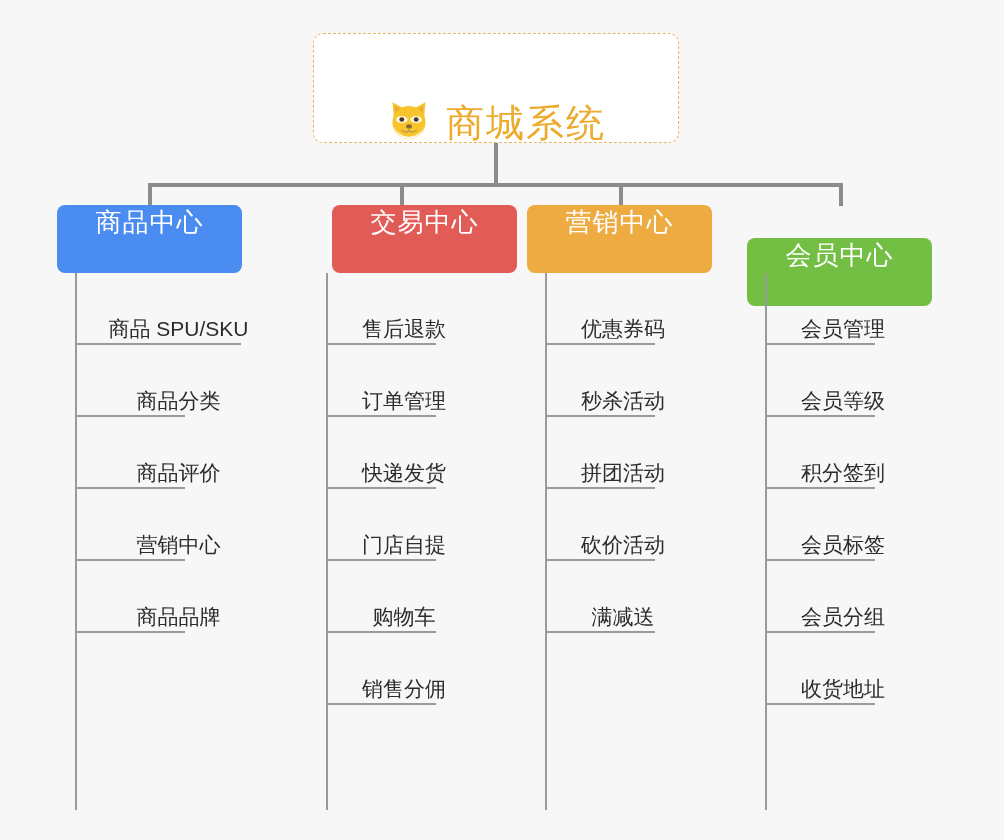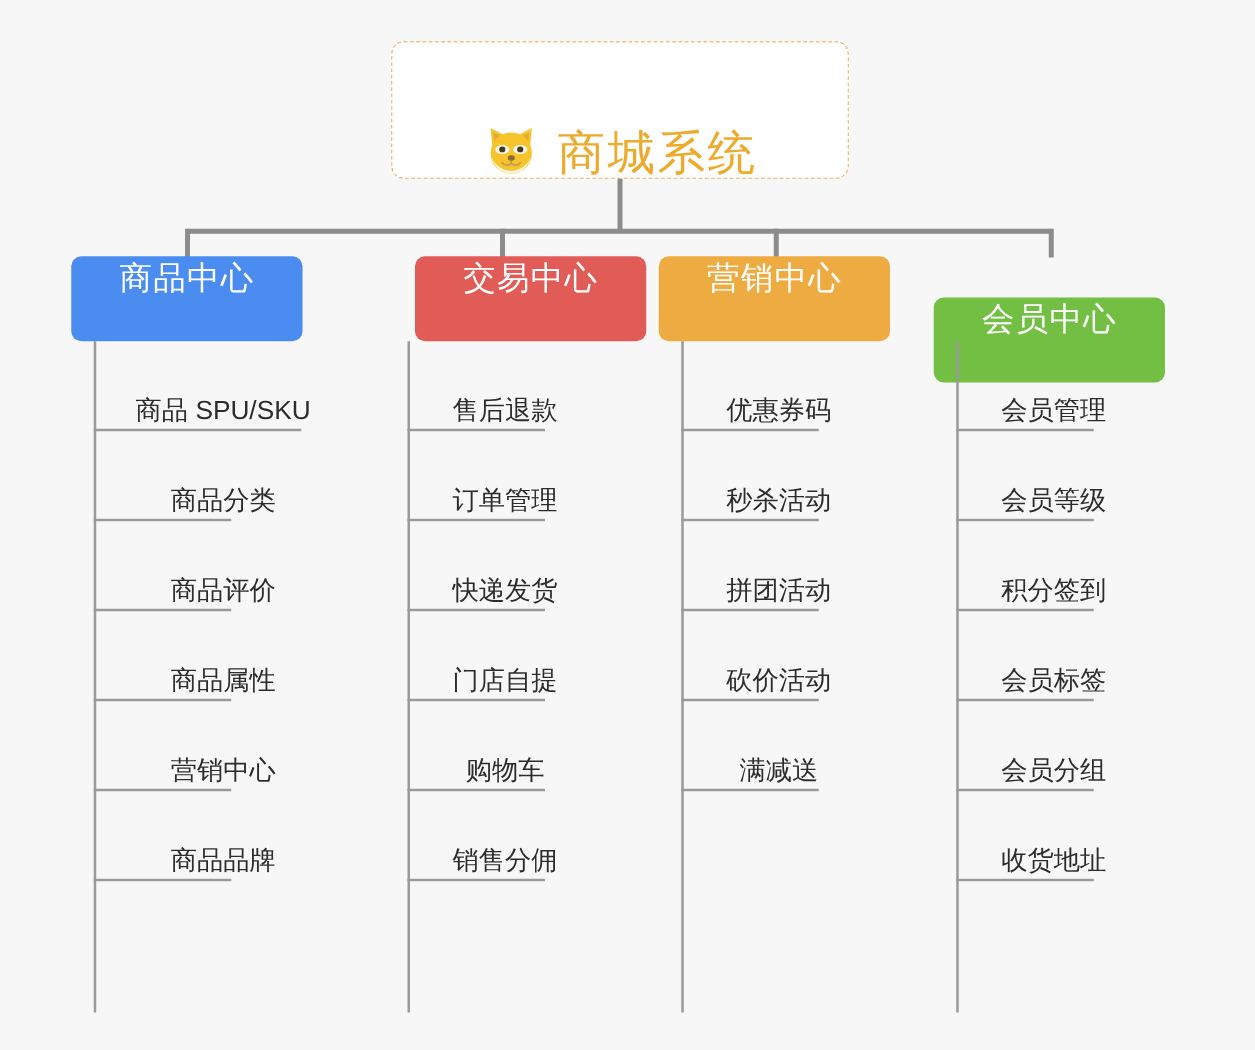--- a/index.html
+++ b/index.html
@@ -169,23 +169,20 @@
     <div class="leaf-item" style="--uw: 166px;">
         <span class="leaf-label">商品 SPU/SKU</span>
       </div>
     <div class="leaf-item" style="--uw: 110px;">
         <span class="leaf-label">商品分类</span>
       </div>
     <div class="leaf-item" style="--uw: 110px;">
         <span class="leaf-label">商品评价</span>
       </div>
     <div class="leaf-item" style="--uw: 110px;">
-        <span class="leaf-label">商品属性</span>
-      </div>
-    <div class="leaf-item" style="--uw: 110px;">
         <span class="leaf-label">营销中心</span>
       </div>
     <div class="leaf-item" style="--uw: 110px;">
         <span class="leaf-label">商品品牌</span>
       </div>
   </div>
 
   <div class="leaf-col" style="left:326px; width:154px;">
     <div class="leaf-trunk" style="height: 537px;"></div>
     <div class="leaf-item" style="--uw: 110px;">

